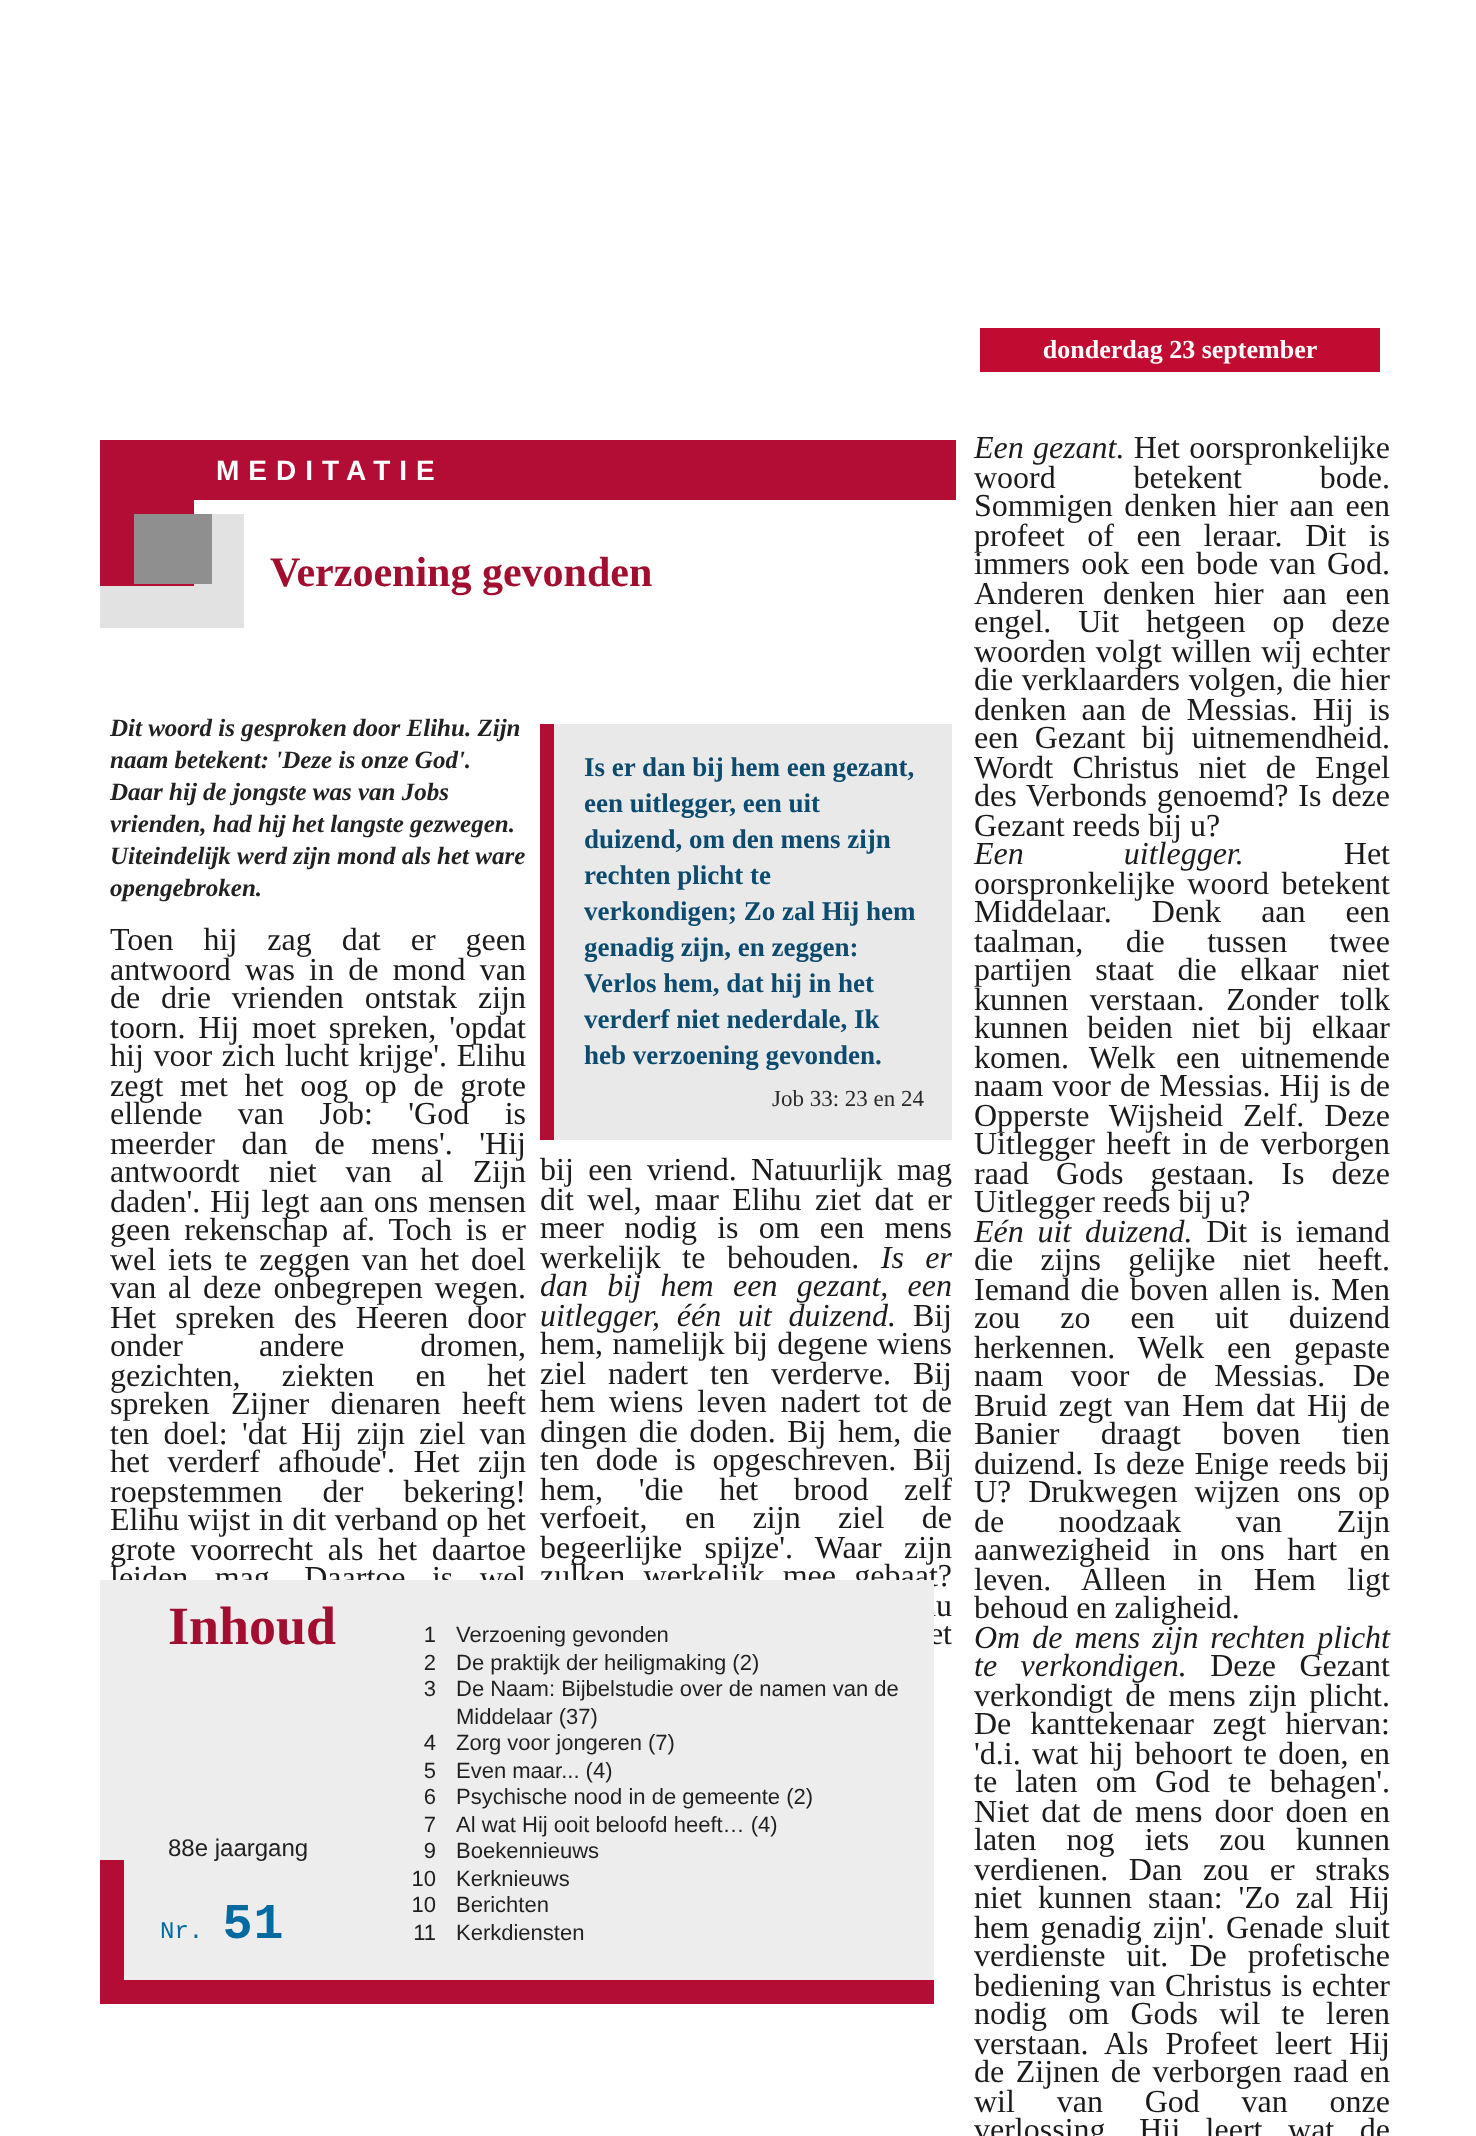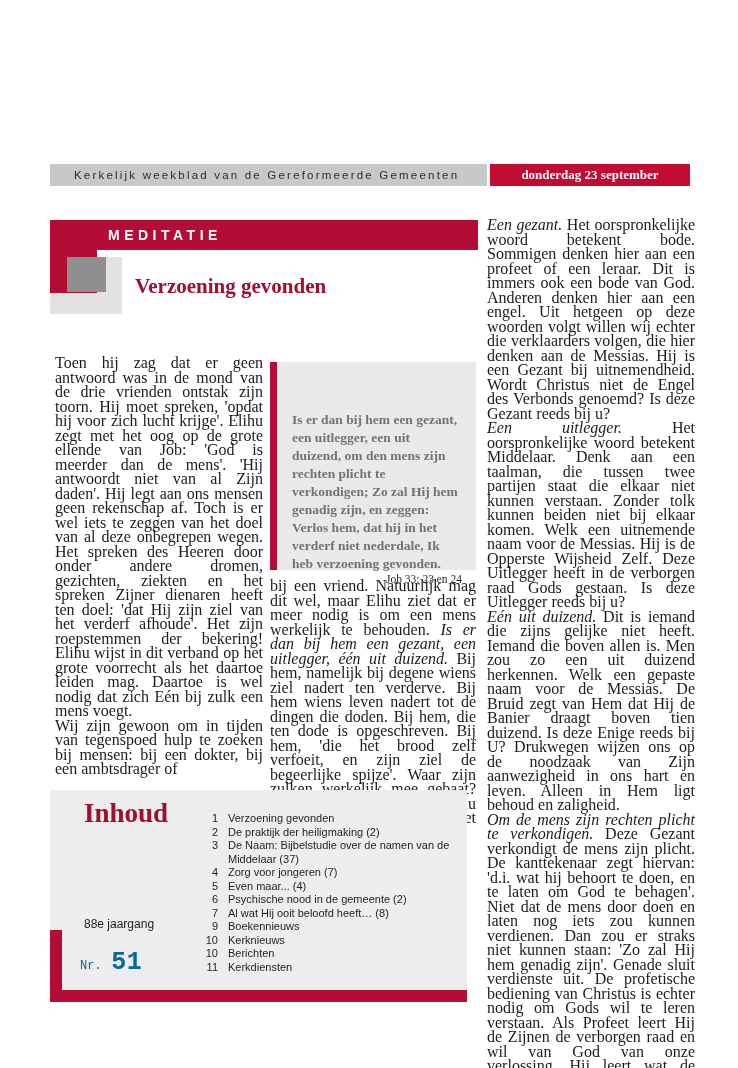--- a/index.html
+++ b/index.html
@@ -82,23 +82,22 @@
   
   .quote-box{
     width:206px;height:208px;
     background:var(--gray-box);
     border-left:7px solid var(--red);
     padding:13px 14px 14px 15px;
     display:flex;flex-direction:column;
     margin-bottom:9px;
   }
   .quote-box blockquote{
-    font-size:13.5px;line-height:18px;font-weight:bold;color:#737373;
+    font-size:13.5px;line-height:18px;font-weight:bold;color:#0c4a6e;
     text-align:left;
-    margin-top:36px;
   }
   .quote-box figcaption{
     margin-top:auto;text-align:right;
     font-size:11.5px;color:#2a2a2a;
   }
   
   .inhoud-bg{position:absolute;left:50px;top:790px;width:417px;height:210px;background:var(--gray-box2);}
   .inhoud-lbar-v{position:absolute;left:50px;top:930px;width:12px;height:72px;background:var(--red);}
   .inhoud-lbar-h{position:absolute;left:50px;top:990px;width:417px;height:12px;background:var(--red);}
   .inhoud-title{
@@ -122,37 +121,35 @@
     font-family:Liberation Mono, monospace;color:#0369a1;
   }
   .issue .nr{font-size:12px;}
   .issue .num{font-size:25px;font-weight:bold;letter-spacing:.5px;}
 </style>
 </head>
 <body>
 
 <div class="page">
 
-  <div class="tagline-bar">
-    <span>Kerkelijk weekblad van de Gereformeerde Gemeenten</span>
-  </div>
   <div class="date-box">
     <span>donderdag 23 september</span>
   </div>
 
   <div class="section-bar">
     <span>MEDITATIE</span>
   </div>
   <div class="deco-light"></div>
   <div class="deco-red"></div>
   <div class="deco-dark"></div>
 
   <h2 class="article-title">Verzoening gevonden</h2>
 
   <div class="col col1">
+    <p class="intro">Dit woord is gesproken door Elihu. Zijn naam betekent: 'Deze is onze God'. Daar hij de jongste was van Jobs vrienden, had hij het langste gezwegen. Uiteindelijk werd zijn mond als het ware opengebroken.</p>
     <p class="body">Toen hij zag dat er geen antwoord was in de mond van de drie vrienden ontstak zijn toorn. Hij moet spreken, 'opdat hij voor zich lucht krijge'. Elihu zegt met het oog op de grote ellende van Job: 'God is meerder dan de mens'. 'Hij antwoordt niet van al Zijn daden'. Hij legt aan ons mensen geen rekenschap af. Toch is er wel iets te zeggen van het doel van al deze onbegrepen wegen. Het spreken des Heeren door onder andere dromen, gezichten, ziekten en het spreken Zijner dienaren heeft ten doel: 'dat Hij zijn ziel van het verderf afhoude'. Het zijn roepstemmen der bekering! Elihu wijst in dit verband op het grote voorrecht als het daartoe leiden mag. Daartoe is wel nodig dat zich Eén bij zulk een mens voegt.</p>
     <p class="body">Wij zijn gewoon om in tijden van tegenspoed hulp te zoeken bij mensen: bij een dokter, bij een ambtsdrager of</p>
   </div>
 
   <div class="col col2">
     <figure class="quote-box">
       <blockquote>Is er dan bij hem een gezant, een uitlegger, een uit duizend, om den mens zijn rechten plicht te verkondigen; Zo zal Hij hem genadig zijn, en zeggen: Verlos hem, dat hij in het verderf niet nederdale, Ik heb verzoening gevonden.</blockquote>
       <figcaption>Job 33: 23 en 24</figcaption>
     </figure>
     <p class="body"><span>bij een vriend. Natuurlijk mag dit wel, maar Elihu ziet dat er meer nodig is om een mens werkelijk te behouden. </span><em>Is er dan bij hem een gezant, een uitlegger, één uit duizend.</em><span> Bij hem, namelijk bij degene wiens ziel nadert ten verderve. Bij hem wiens leven nadert tot de dingen die doden. Bij hem, die ten dode is opgeschreven. Bij hem, 'die het brood zelf verfoeit, en zijn ziel de begeerlijke spijze'. Waar zijn zulken werkelijk mee gebaat? Dat Christus bij hen is. Elihu noemt de Verlosser hier met drie namen:</span></p>
@@ -190,21 +187,21 @@
     <div class="toc-row">
         <span class="toc-page">5</span>
         <span class="toc-title">Even maar... (4)</span>
       </div>
     <div class="toc-row">
         <span class="toc-page">6</span>
         <span class="toc-title">Psychische nood in de gemeente (2)</span>
       </div>
     <div class="toc-row">
         <span class="toc-page">7</span>
-        <span class="toc-title">Al wat Hij ooit beloofd heeft… (8)</span>
+        <span class="toc-title">Al wat Hij ooit beloofd heeft… (4)</span>
       </div>
     <div class="toc-row">
         <span class="toc-page">9</span>
         <span class="toc-title">Boekennieuws</span>
       </div>
     <div class="toc-row">
         <span class="toc-page">10</span>
         <span class="toc-title">Kerknieuws</span>
       </div>
     <div class="toc-row">

